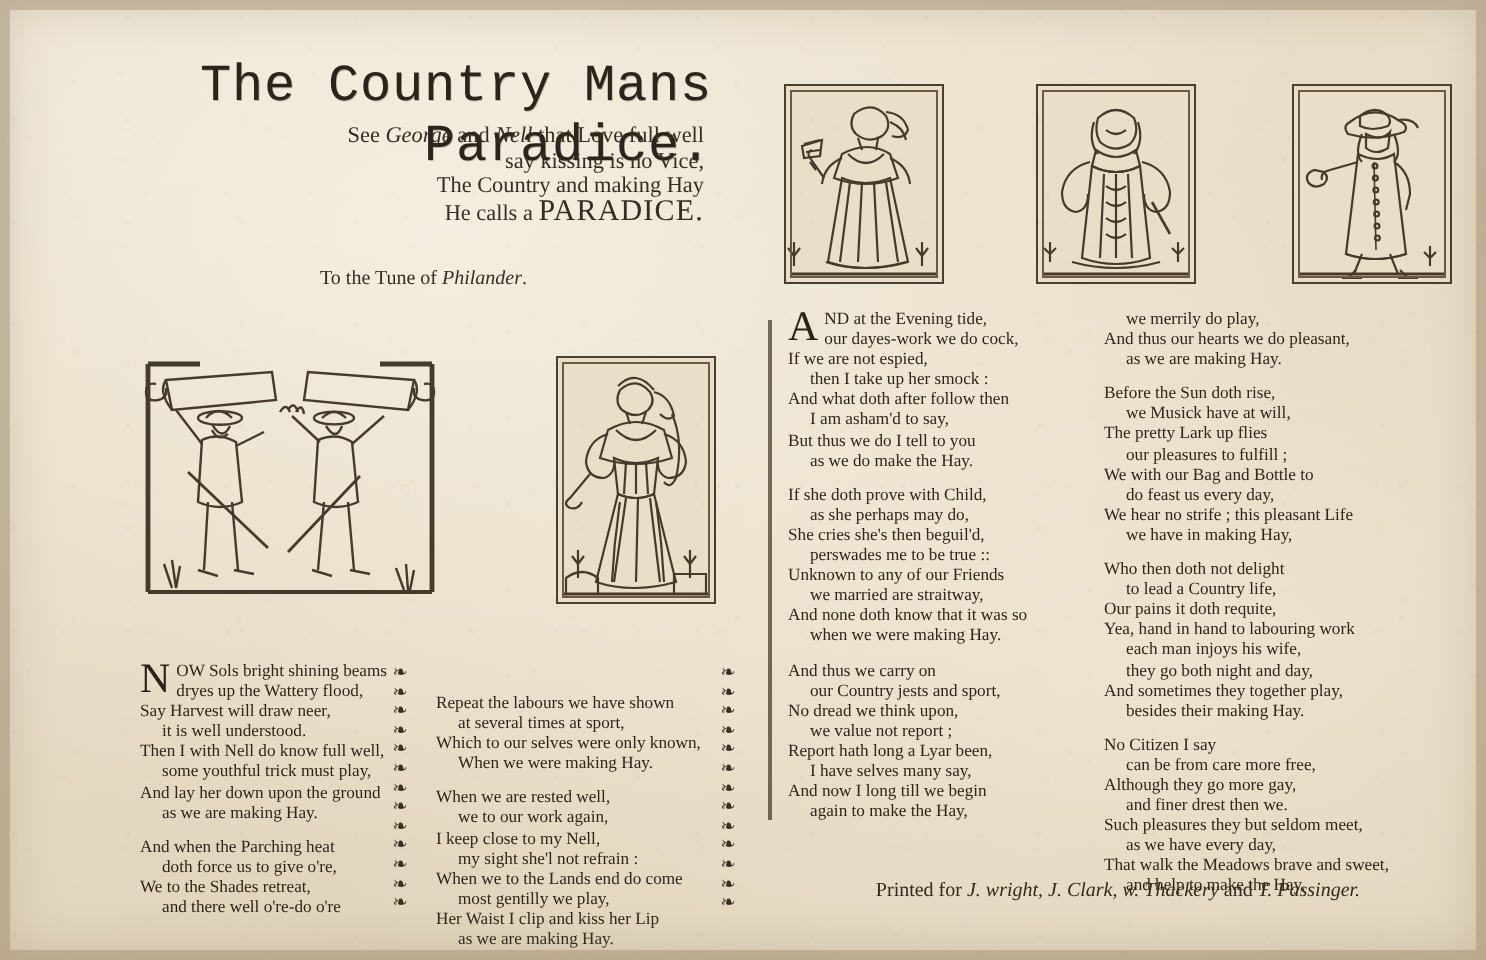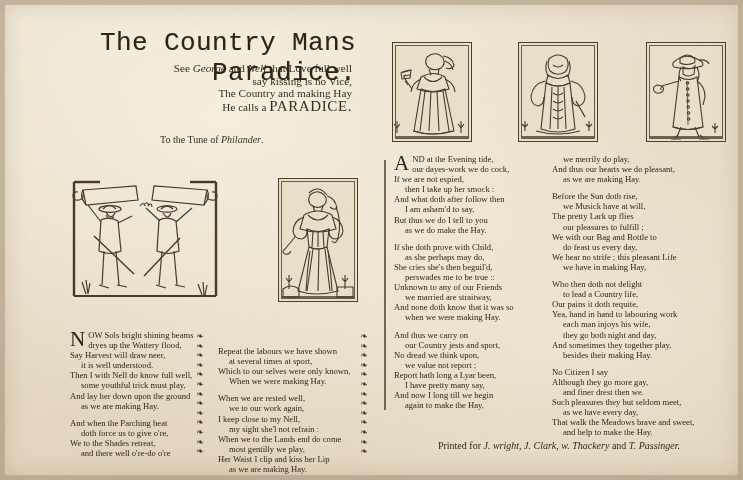--- a/index.html
+++ b/index.html
@@ -389,21 +389,21 @@
           <div class="vl ind">we married are straitway,</div>
           <div class="vl">And none doth know that it was so</div>
           <div class="vl ind">when we were making Hay.</div>
         </div>
         <div class="verse">
           <div class="vl">And thus we carry on</div>
           <div class="vl ind">our Country jests and sport,</div>
           <div class="vl">No dread we think upon,</div>
           <div class="vl ind">we value not report ;</div>
           <div class="vl">Report hath long a Lyar been,</div>
-          <div class="vl ind">I have pretty many say,</div>
+          <div class="vl ind">I have selves many say,</div>
           <div class="vl">And now I long till we begin</div>
           <div class="vl ind">again to make the Hay,</div>
         </div>
       </div>
 
     <div class="verseCol" id="rcol2">
         <div class="verse">
           <div class="vl ind">we merrily do play,</div>
           <div class="vl">And thus our hearts we do pleasant,</div>
           <div class="vl ind">as we are making Hay.</div>
@@ -423,20 +423,21 @@
           <div class="vl ind">to lead a Country life,</div>
           <div class="vl">Our pains it doth requite,</div>
           <div class="vl">Yea, hand in hand to labouring work</div>
           <div class="vl ind">each man injoys his wife,</div>
           <div class="vl ind">they go both night and day,</div>
           <div class="vl">And sometimes they together play,</div>
           <div class="vl ind">besides their making Hay.</div>
         </div>
         <div class="verse">
           <div class="vl">No Citizen I say</div>
+          <div class="vl ind">can be from care more free,</div>
           <div class="vl">Although they go more gay,</div>
           <div class="vl ind">and finer drest then we.</div>
           <div class="vl">Such pleasures they but seldom meet,</div>
           <div class="vl ind">as we have every day,</div>
           <div class="vl">That walk the Meadows brave and sweet,</div>
           <div class="vl ind">and help to make the Hay.</div>
         </div>
       </div>
 
     <div class="imprint">Printed for <i>J. wright, J. Clark, w. Thackery</i> and <i>T. Passinger.</i></div>

